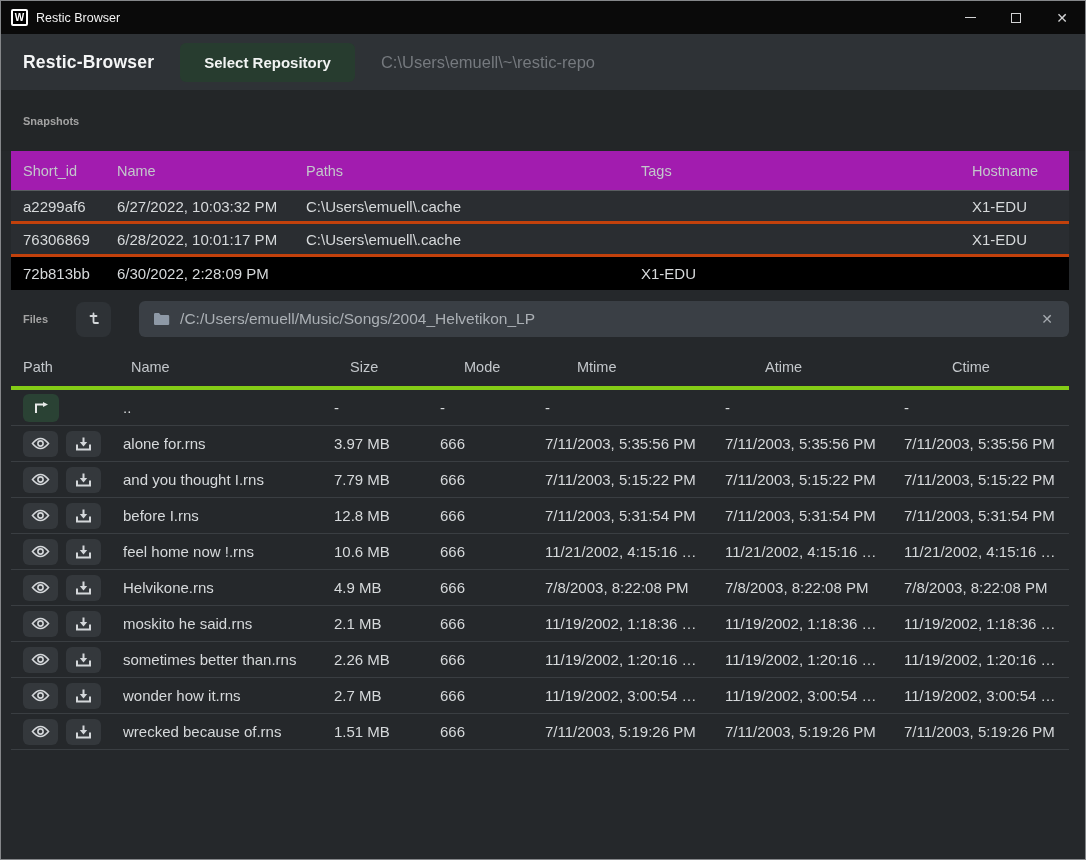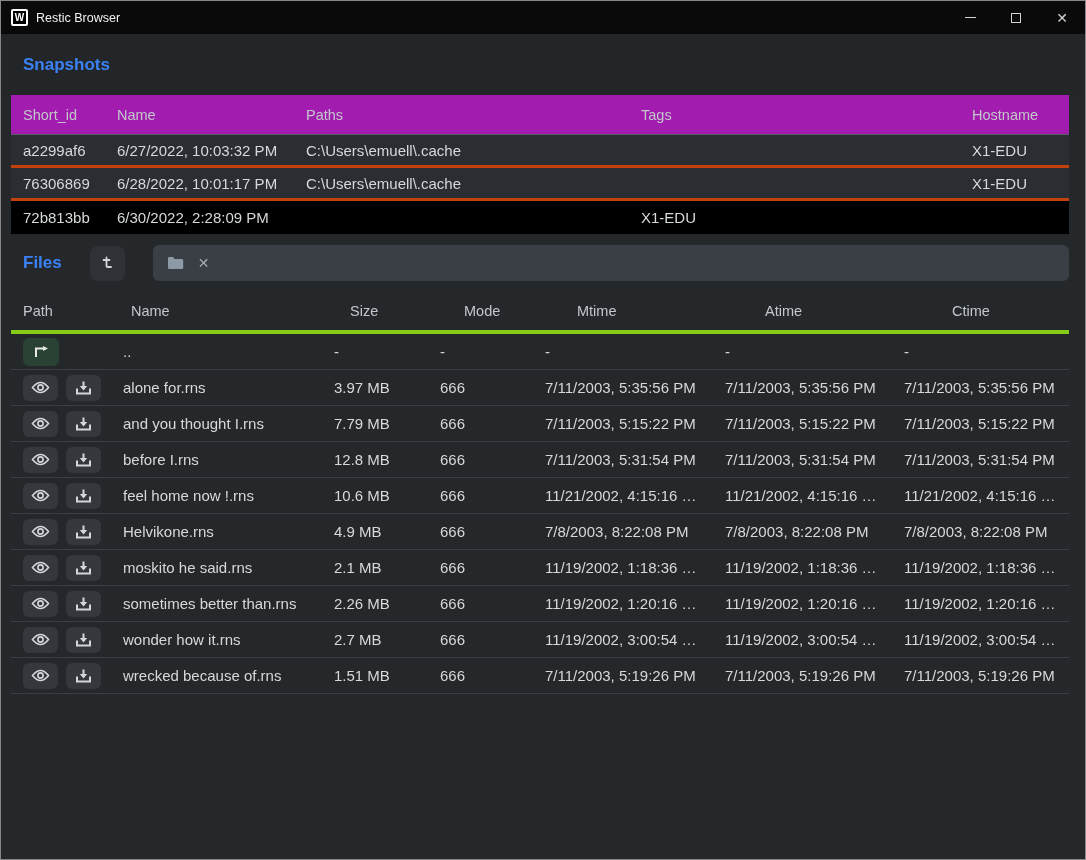--- a/index.html
+++ b/index.html
@@ -54,21 +54,21 @@
     padding:11px 24px; cursor:pointer;
   }
   .repo-path { font-size:16.5px; color:#75797e; }
 
   
   .section-strip {
     height:61px; flex:0 0 61px;
     background:#232628;
     display:flex; align-items:center; padding:0 22px;
   }
-  .section-title { font-size:17px; font-weight:bold; color:#3b82f6; }
+  .section-title { font-size:11px; font-weight:bold; color:#a3a3a3; }
 
   
   .table { margin:0 16px 0 10px; }
   .thead, .trow { display:grid; align-items:center; }
   .thead { background:transparent; }
   .snapshots .thead, .snapshots .trow { grid-template-columns:94px 189px 335px 331px 1fr; }
   .files .thead, .files .trow { grid-template-columns:100px 211px 106px 105px 180px 179px 1fr; }
   .snapshots .thead { height:40px; background:#a21caf; border-bottom:1px solid #595d60; }
   .files .thead { height:42px; border-bottom:4px solid #84cc16;gap:8px; }
   .snapshots { background:#2c3034; }
@@ -140,20 +140,25 @@
         </button>
       <button class="winbtn">
           <span class="max-glyph"></span>
         </button>
       <button class="winbtn">
           <span class="close-glyph">✕</span>
         </button>
     </div>
   </div>
 
+  <div class="appheader">
+    <span class="app-title">Restic-Browser</span>
+    <button class="select-repo-btn">Select Repository</button>
+    <span class="repo-path">C:\Users\emuell\~\restic-repo</span>
+  </div>
 
   <div class="section-strip">
     <span class="section-title">Snapshots</span>
   </div>
 
   <div class="table snapshots">
     <div class="thead">
       <span class="cell">Short_id</span>
       <span class="cell">Name</span>
       <span class="cell">Paths</span>
@@ -191,20 +196,21 @@
           <path d="M4.5 5 H10.5" stroke="#d4d7da" stroke-width="1.8" fill="none" stroke-linecap="round"></path>
         </svg>
       </span>
     </button>
     <div class="pathbox">
       <span>
         <svg width="17" height="14" viewBox="0 0 17 14">
           <path d="M1 2.2 Q1 1 2.2 1 H6 L7.6 3 H15 Q16.2 3 16.2 4.2 V12 Q16.2 13 15 13 H2.2 Q1 13 1 12 Z" fill="#8e99a6"></path>
         </svg>
       </span>
+      <input value="/C:/Users/emuell/Music/Songs/2004_Helvetikon_LP" style="">
       <button class="clear-btn"><span>✕</span></button>
     </div>
   </div>
 
   <div class="table files">
     <div class="thead">
       <span class="cell">Path</span>
       <span class="cell">Name</span>
       <span class="cell">Size</span>
       <span class="cell">Mode</span>

